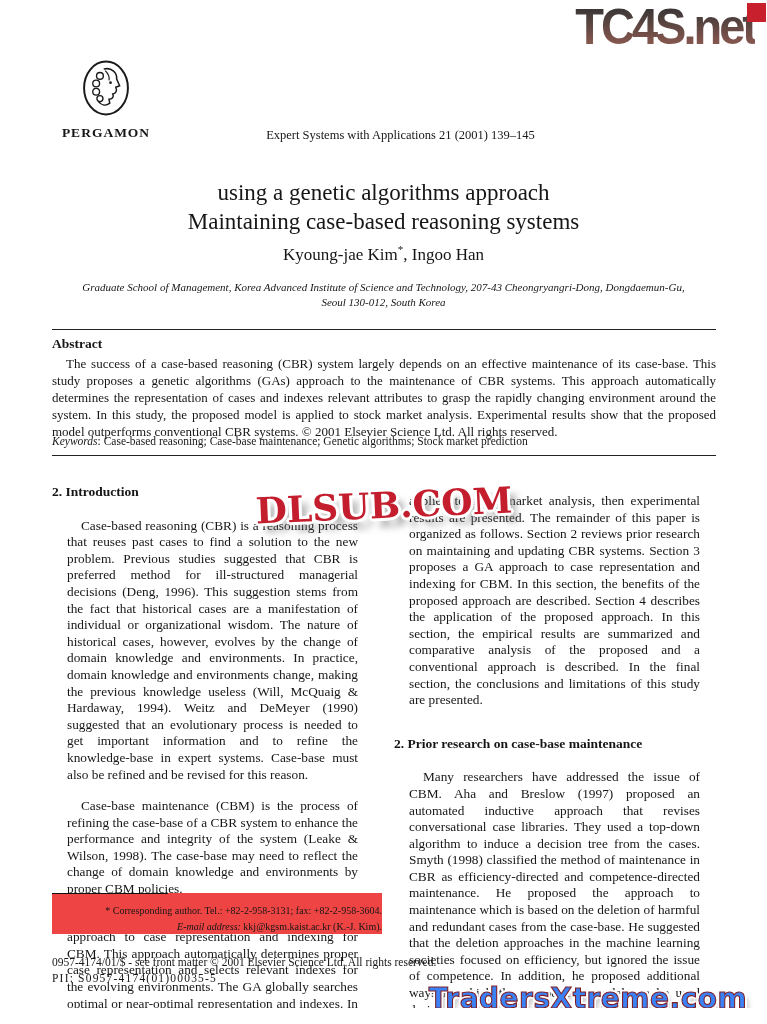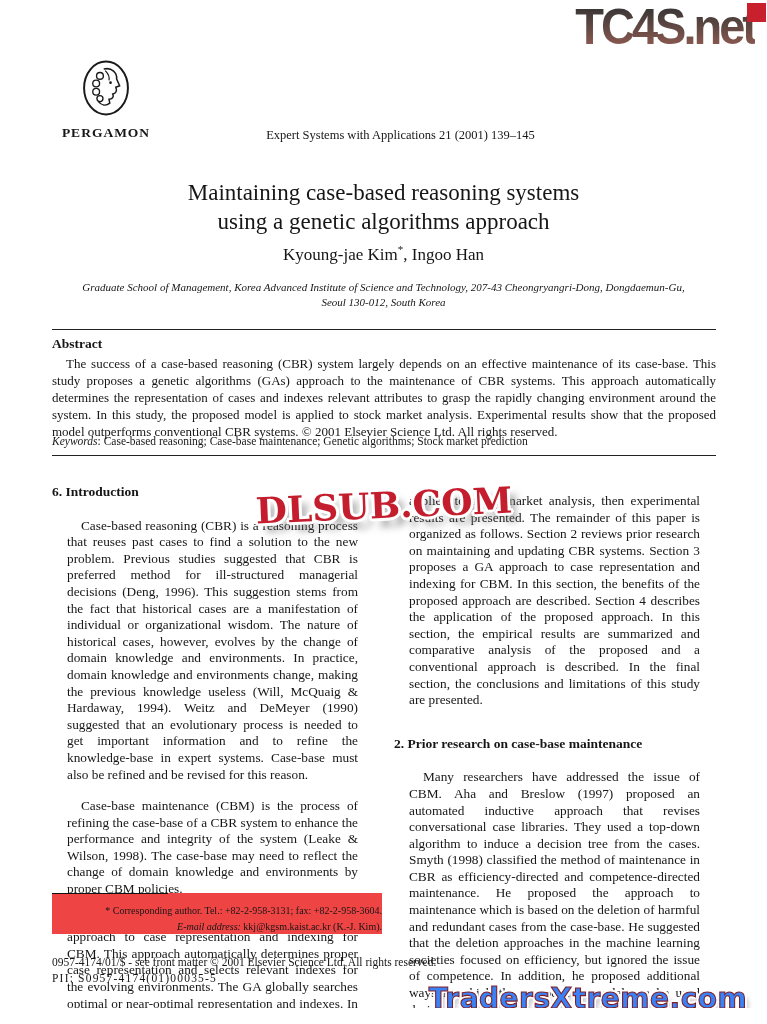--- a/index.html
+++ b/index.html
@@ -103,38 +103,38 @@
         <path d="M40 20 C44 24 46 28 45 33" fill="none" stroke="#1a1a1a" stroke-width="1.6"></path>
       </svg>
     </span>
     <div class="pergamon-label">PERGAMON</div>
   </div>
 
   <div class="citation">Expert Systems with Applications 21 (2001) 139–145</div>
 
 
   <div class="title">
+    <div>using a genetic algorithms approach</div>
     <div>Maintaining case-based reasoning systems</div>
-    <div>using a genetic algorithms approach</div>
   </div>
   <div class="authors"><span>Kyoung-jae Kim</span><sup>*</sup><span>, Ingoo Han</span></div>
   <div class="affiliation">
     <div>Graduate School of Management, Korea Advanced Institute of Science and Technology, 207-43 Cheongryangri-Dong, Dongdaemun-Gu,</div>
     <div>Seoul 130-012, South Korea</div>
   </div>
 
   <div class="rule-full r1"></div>
   <div class="abs-heading">Abstract</div>
   <div class="abs-text">The success of a case-based reasoning (CBR) system largely depends on an effective maintenance of its case-base. This study proposes a genetic algorithms (GAs) approach to the maintenance of CBR systems. This approach automatically determines the representation of cases and indexes relevant attributes to grasp the rapidly changing environment around the system. In this study, the proposed model is applied to stock market analysis. Experimental results show that the proposed model outperforms conventional CBR systems. © 2001 Elsevier Science Ltd. All rights reserved.</div>
   <div class="keywords"><span class="kw-label">Keywords</span><span>: Case-based reasoning; Case-base maintenance; Genetic algorithms; Stock market prediction</span></div>
   <div class="rule-full r2"></div>
 
   <div class="columns">
     <div class="col">
-      <div class="sec-heading">6. Introduction</div>
+      <div class="sec-heading">2. Introduction</div>
       <p class="indent">Case-based reasoning (CBR) is a reasoning process that reuses past cases to find a solution to the new problem. Previous studies suggested that CBR is preferred method for ill-structured managerial decisions (Deng, 1996). This suggestion stems from the fact that historical cases are a manifestation of individual or organizational wisdom. The nature of historical cases, however, evolves by the change of domain knowledge and environments. In practice, domain knowledge and environments change, making the previous knowledge useless (Will, McQuaig &amp; Hardaway, 1994). Weitz and DeMeyer (1990) suggested that an evolutionary process is needed to get important information and to refine the knowledge-base in expert systems. Case-base must also be refined and be revised for this reason.</p>
       <p class="indent">Case-base maintenance (CBM) is the process of refining the case-base of a CBR system to enhance the performance and integrity of the system (Leake &amp; Wilson, 1998). The case-base may need to reflect the change of domain knowledge and environments by proper CBM policies.</p>
       <p class="indent">This study proposes a genetic algorithms (GAs) approach to case representation and indexing for CBM. This approach automatically determines proper case representation and selects relevant indexes for the evolving environments. The GA globally searches optimal or near-optimal representation and indexes. In this paper, the proposed approach is</p>
     </div>
     <div class="col">
       <p>applied to stock market analysis, then experimental results are presented. The remainder of this paper is organized as follows. Section 2 reviews prior research on maintaining and updating CBR systems. Section 3 proposes a GA approach to case representation and indexing for CBM. In this section, the benefits of the proposed approach are described. Section 4 describes the application of the proposed approach. In this section, the empirical results are summarized and comparative analysis of the proposed and a conventional approach is described. In the final section, the conclusions and limitations of this study are presented.</p>
       <div class="sec-heading sec2-heading">2. Prior research on case-base maintenance</div>
       <p class="indent">Many researchers have addressed the issue of CBM. Aha and Breslow (1997) proposed an automated inductive approach that revises conversational case libraries. They used a top-down algorithm to induce a decision tree from the cases. Smyth (1998) classified the method of maintenance in CBR as efficiency-directed and competence-directed maintenance. He proposed the approach to maintenance which is based on the deletion of harmful and redundant cases from the case-base. He suggested that the deletion approaches in the machine learning societies focused on efficiency, but ignored the issue of competence. In addition, he proposed additional ways in which the competence model can be used during maintenance and case acquisition.</p>
       <p class="indent">Leake and Wilson (1997) suggested a general framework</p>
     </div>

